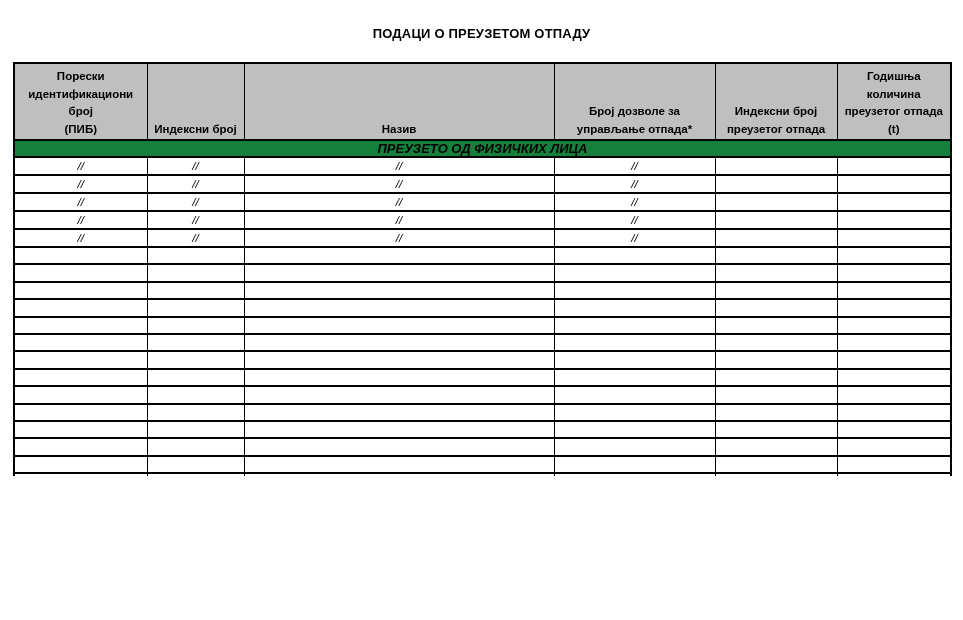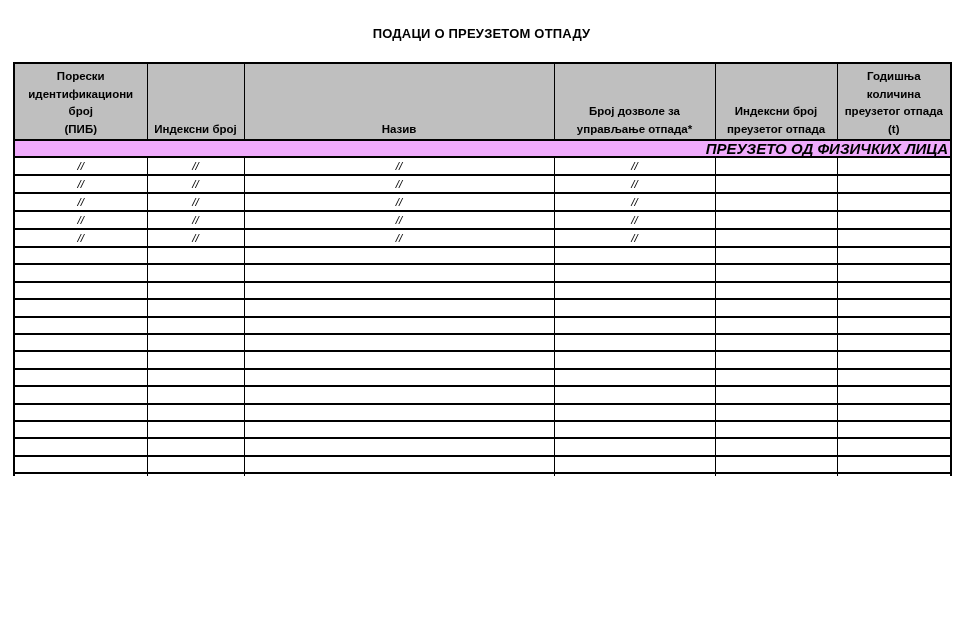--- a/index.html
+++ b/index.html
@@ -55,24 +55,24 @@
     background: #bfbfbf;
     font-size: 11.5px;
     font-weight: bold;
     vertical-align: bottom;
     line-height: 17.5px;
     white-space: pre-line;
     padding-bottom: 1px;
   }
   .waste-table tr.section-row td {
     height: 15px;
-    background: #f0abfc;
-    font-size: 15px;
+    background: #15803d;
+    font-size: 13px;
     font-weight: bold;
-    text-align: right;
+    text-align: center;
     vertical-align: middle;
     line-height: 15px;
   }
   .waste-table tr.sec1 td { height: 16px; }
   .waste-table tr.sec2 td { height: 15.4px; }
   .waste-table tbody td {
     font-size: 11.5px;
     font-style: italic;
     text-align: center;
     vertical-align: middle;

